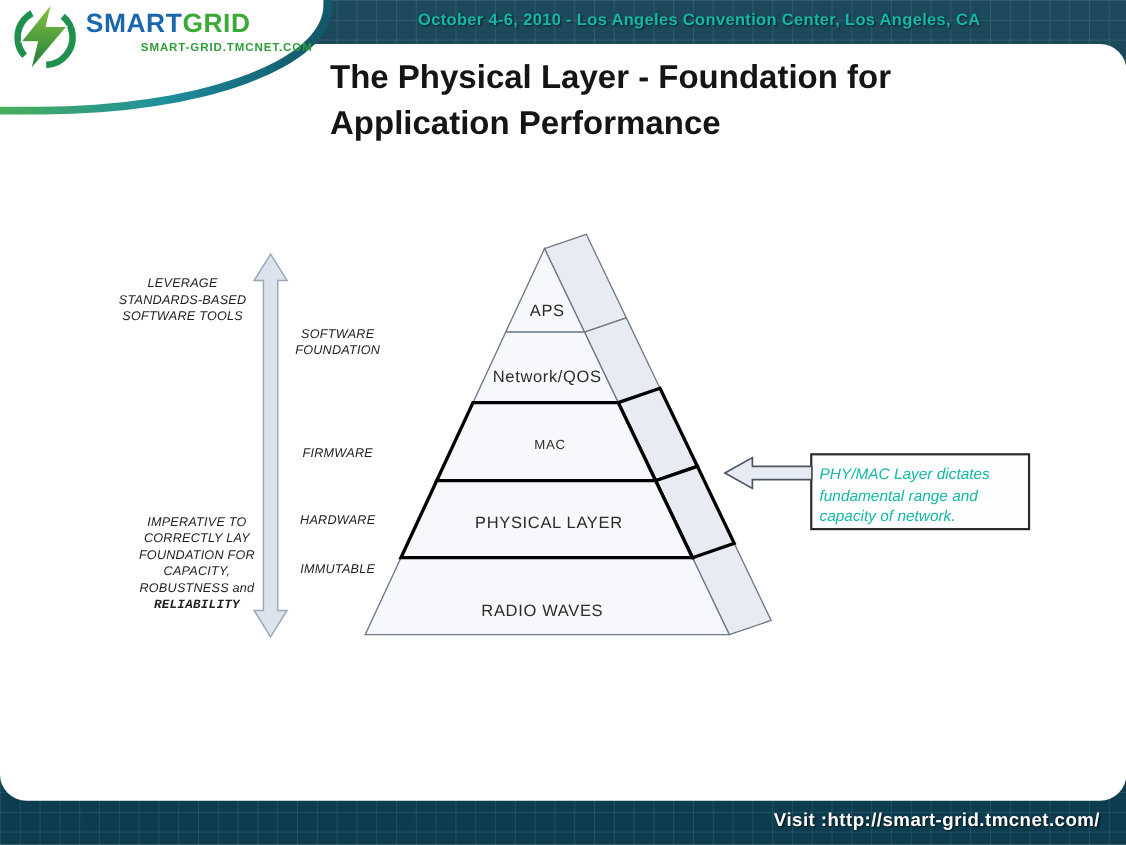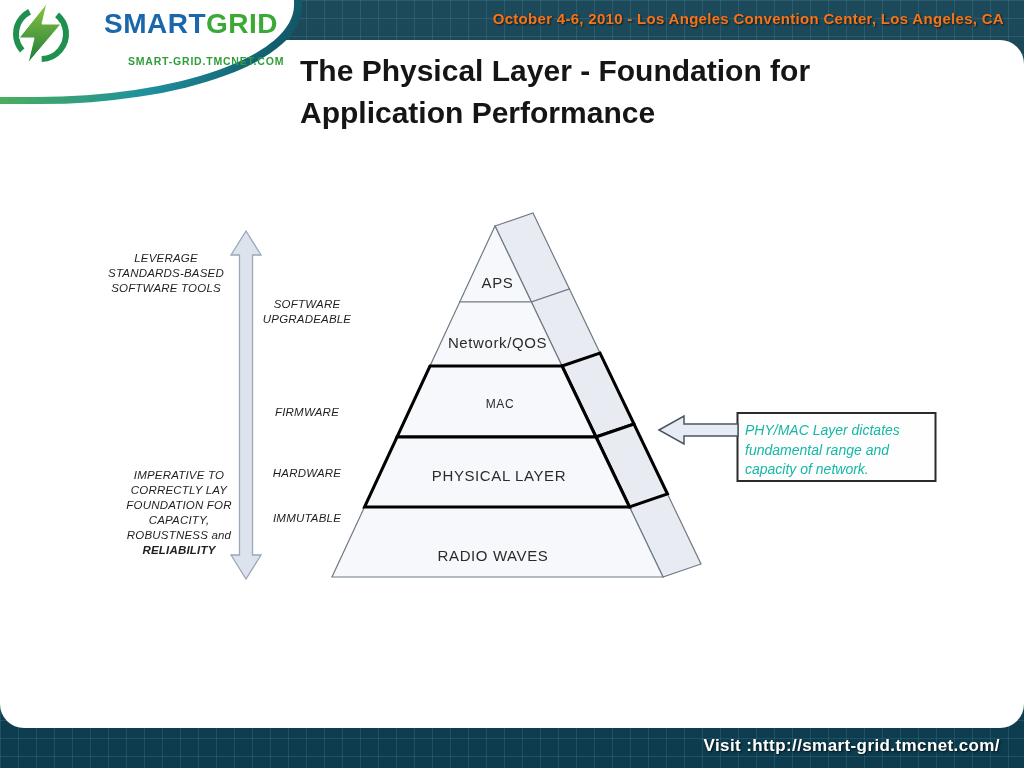--- a/index.html
+++ b/index.html
@@ -8,58 +8,58 @@
     font-family:"Liberation Sans",sans-serif;
     background-color:#0c3c4e;
     background-image:
       linear-gradient(rgba(130,205,225,0.14) 1px, transparent 1px),
       linear-gradient(90deg, rgba(130,205,225,0.14) 1px, transparent 1px),
       linear-gradient(to bottom, rgba(255,255,255,0.07), rgba(255,255,255,0));
     background-size:18px 18px,18px 18px,100% 100%;
   }
   .top-bar-text{
     position:absolute;left:380px;right:20px;top:10px;z-index:6;
-    text-align:right;color:#f97316;font-size:15px;font-weight:bold;
+    text-align:left;color:#14b8a6;font-size:15px;font-weight:bold;
     text-shadow:1px 1px 2px rgba(0,0,0,0.65);letter-spacing:0.3px;
   }
   .white-area{
     position:absolute;left:0;top:40px;width:1024px;height:688px;z-index:1;
     background:#ffffff;border-radius:0 24px 24px 24px;
   }
   .logo-blob-outer{
     position:absolute;left:0;top:0;width:302px;height:104px;z-index:4;
     border-bottom-right-radius:262px 97px;
     background:linear-gradient(115deg,#59b947 0%,#1e8f9e 55%,#0d4254 100%);
   }
   .logo-blob{
     position:absolute;left:0;top:0;width:294px;height:97px;z-index:5;
     border-bottom-right-radius:258px 92px;background:#ffffff;
   }
   .logo-bolt{position:absolute;left:10px;top:3px;width:62px;height:60px;z-index:6;}
   .logo-text{position:absolute;left:78px;top:10px;z-index:6;font-weight:bold;
-    font-size:28px;letter-spacing:0.5px;line-height:1;margin-left:26px;}
+    font-size:24px;letter-spacing:0.5px;line-height:1;}
   .logo-text .smart{color:#1b67ab;}
   .logo-text .grid{color:#3aa935;}
-  .logo-sub{position:absolute;left:80px;top:55px;z-index:6;color:#2f9e3a;
+  .logo-sub{position:absolute;left:80px;top:37px;z-index:6;color:#2f9e3a;
     font-size:10.5px;font-weight:bold;letter-spacing:0.8px;padding-left:48px;}
   .title-line{position:absolute;left:300px;width:670px;text-align:left;z-index:3;
     font-weight:bold;font-size:30px;color:#151515;}
   .diagram-svg{position:absolute;left:0;top:0;width:1024px;height:768px;z-index:2;}
   .lbl-italic{position:absolute;z-index:3;font-style:italic;color:#1f1f1f;
     text-align:center;font-size:11.5px;line-height:1.3;letter-spacing:0.2px;}
   .pyr-lbl{position:absolute;z-index:3;text-align:center;color:#2b2b2b;
     font-size:15px;letter-spacing:0.6px;}
   .callout-text{position:absolute;left:745px;top:421px;width:183px;z-index:3;
     font-style:italic;font-size:14px;line-height:1.4;text-align:left;color:#14b8a6;}
   .footer-text{
     position:absolute;right:24px;top:736px;z-index:6;color:#ffffff;
     font-size:17px;font-weight:bold;letter-spacing:0.4px;
     text-shadow:1px 1px 2px rgba(0,0,0,0.7);
   }
-  .bold-word{font-weight:bold;}
+  .bold-word{font-weight:bold;font-family:Liberation Mono, monospace;}
 </style>
 </head>
 <body>
 
 <div class="top-bar-text">October 4-6, 2010 - Los Angeles Convention Center, Los Angeles, CA</div>
 
 <div class="white-area"></div>
 
 <div class="logo-blob-outer"></div>
 <div class="logo-blob"></div>
@@ -103,21 +103,21 @@
   <polygon points="659,430 684,416 684,424 738,424 738,436 684,436 684,444" fill="#e7ecf4" stroke="#4a5560" stroke-width="1.5"></polygon>
 </svg>
 
 <div class="pyr-lbl" style="left:455px;top:274px;width:85px;">APS</div>
 <div class="pyr-lbl" style="left:430px;top:334px;width:135px;">Network/QOS</div>
 <div class="pyr-lbl" style="left:440px;top:397px;width:120px;font-size:12px;">MAC</div>
 <div class="pyr-lbl" style="left:409px;top:467px;width:180px;">PHYSICAL LAYER</div>
 <div class="pyr-lbl" style="left:403px;top:527px;width:180px;margin-top:20px;">RADIO WAVES</div>
 
 <div class="lbl-italic" style="left:100px;top:251px;width:132px;">LEVERAGE STANDARDS-BASED SOFTWARE TOOLS</div>
-<div class="lbl-italic" style="left:252px;top:297px;width:110px;">SOFTWARE UPGRADEABLE</div>
+<div class="lbl-italic" style="left:252px;top:297px;width:110px;">SOFTWARE FOUNDATION</div>
 <div class="lbl-italic" style="left:252px;top:405px;width:110px;">FIRMWARE</div>
 <div class="lbl-italic" style="left:252px;top:466px;width:110px;">HARDWARE</div>
 <div class="lbl-italic" style="left:252px;top:511px;width:110px;">IMMUTABLE</div>
 <div class="lbl-italic" style="left:118px;top:468px;width:122px;">
   <span>IMPERATIVE TO CORRECTLY LAY FOUNDATION FOR CAPACITY, ROBUSTNESS and</span>
   <span class="bold-word">RELIABILITY</span>
 </div>
 
 <div class="callout-text">PHY/MAC Layer dictates fundamental range and capacity of network.</div>
 

